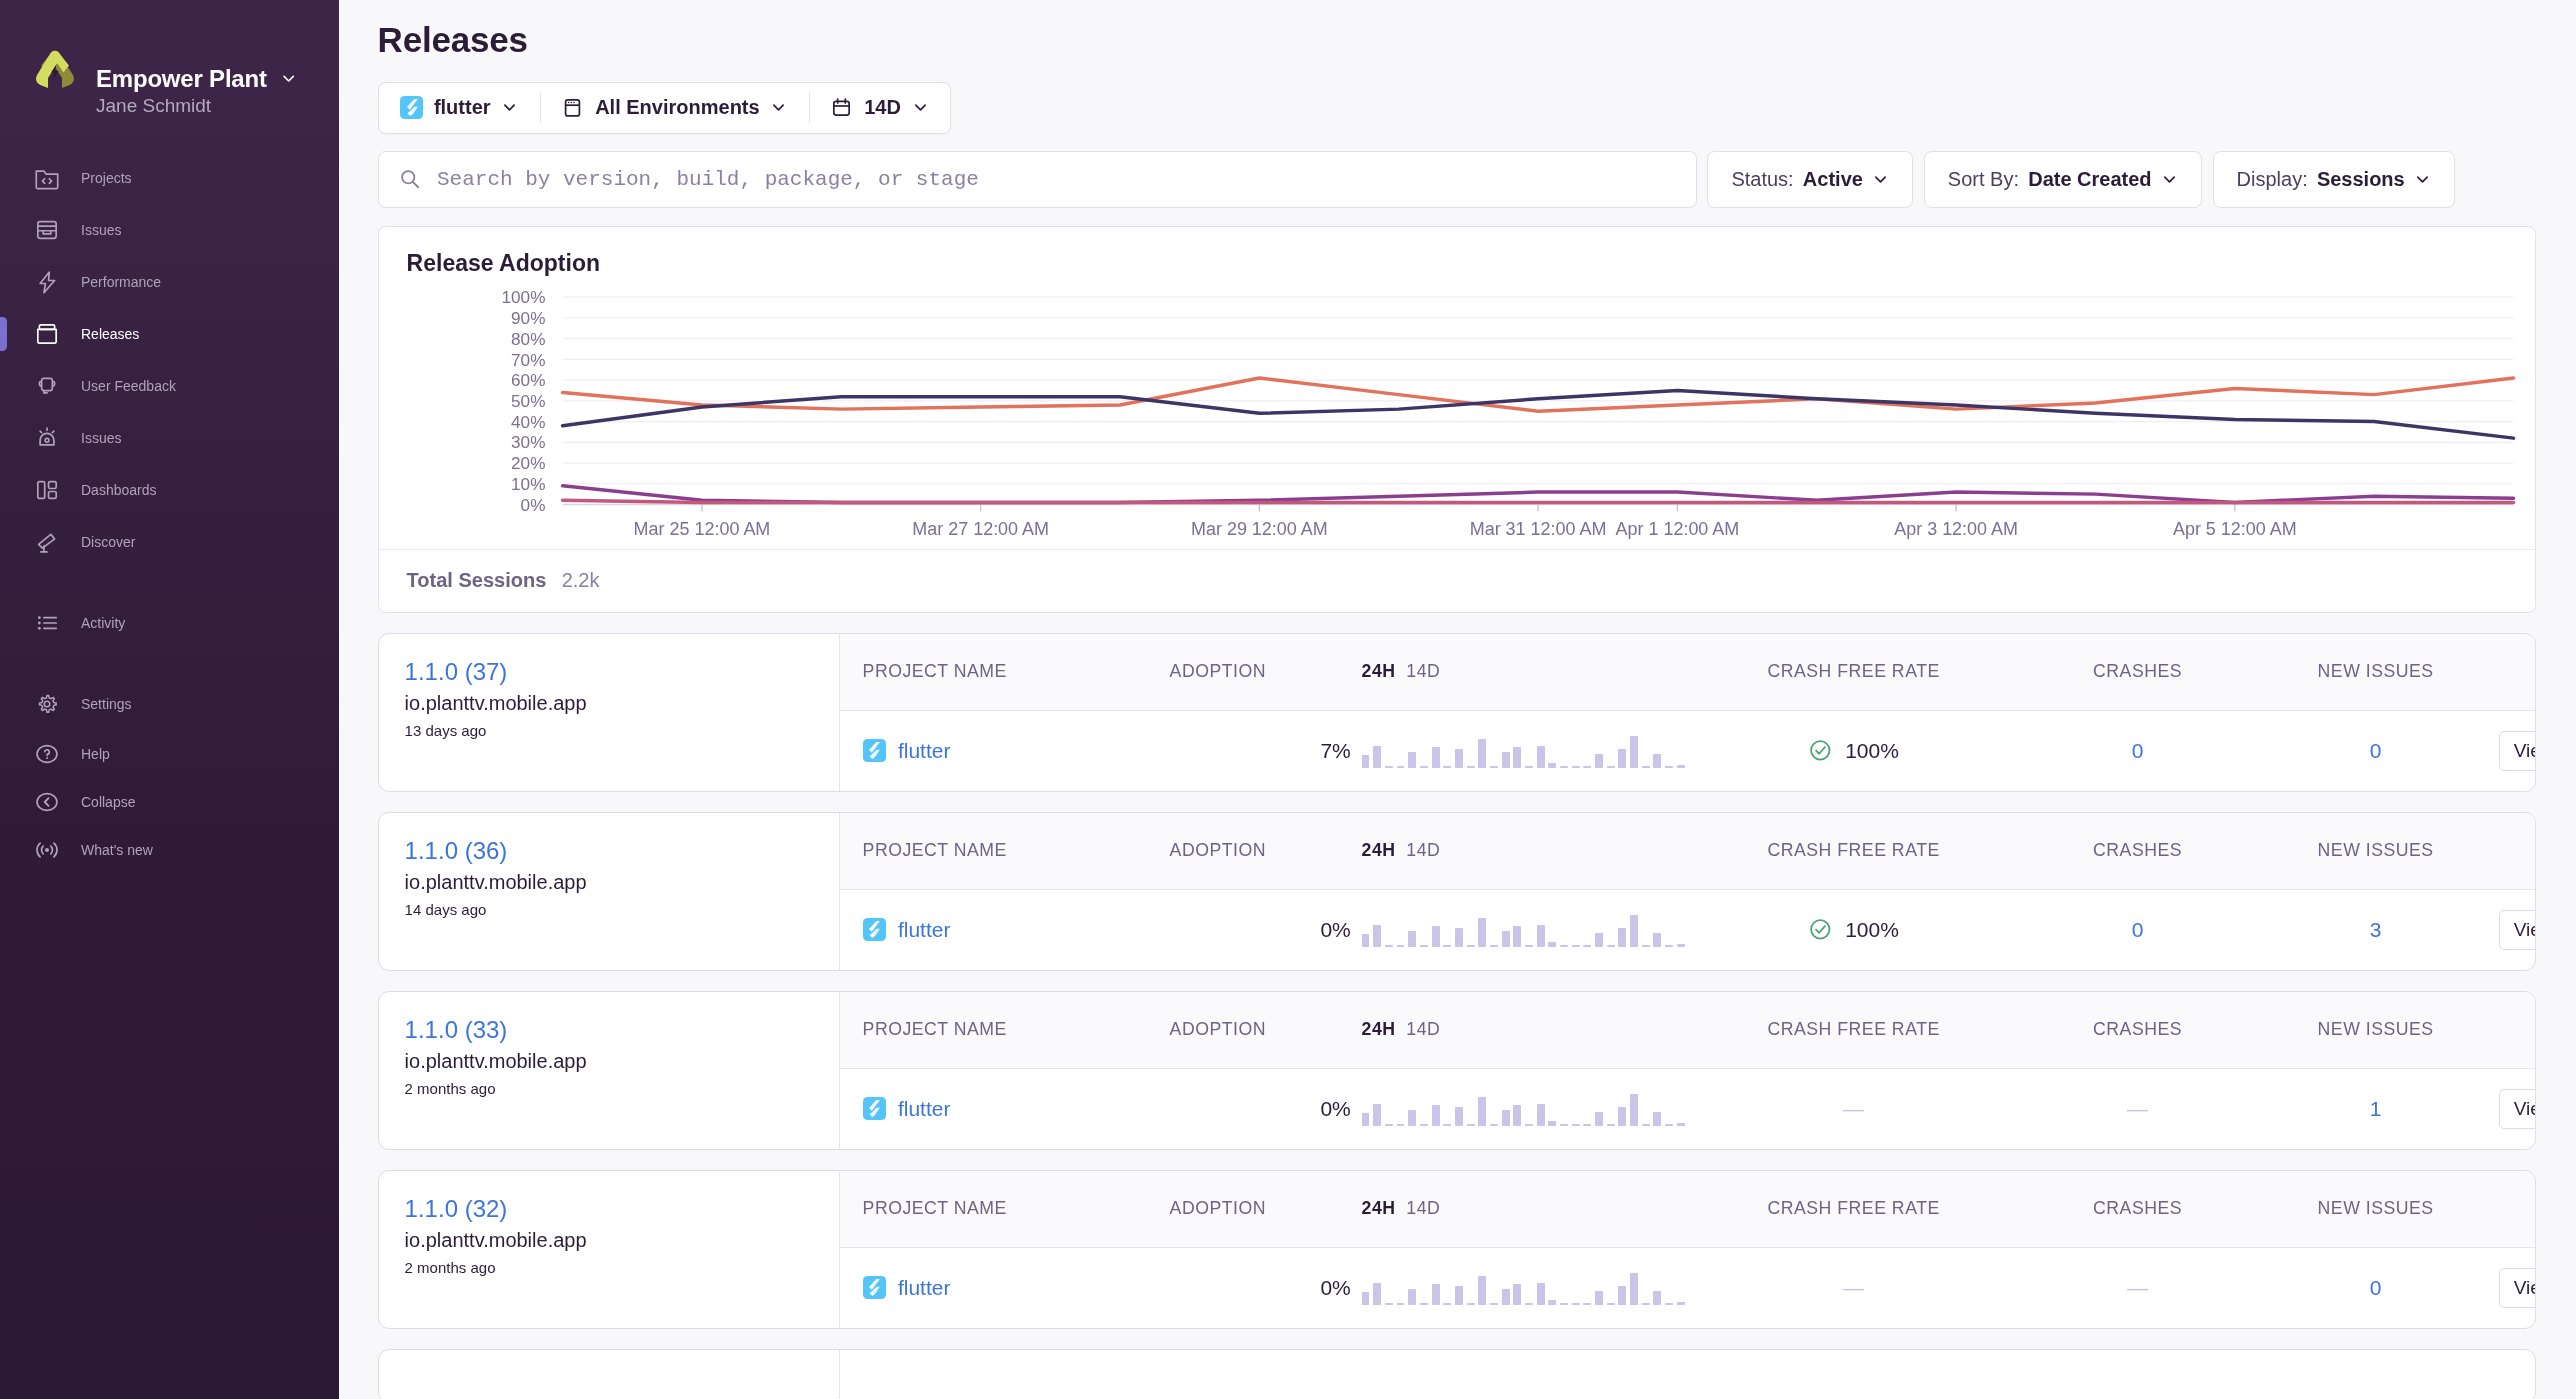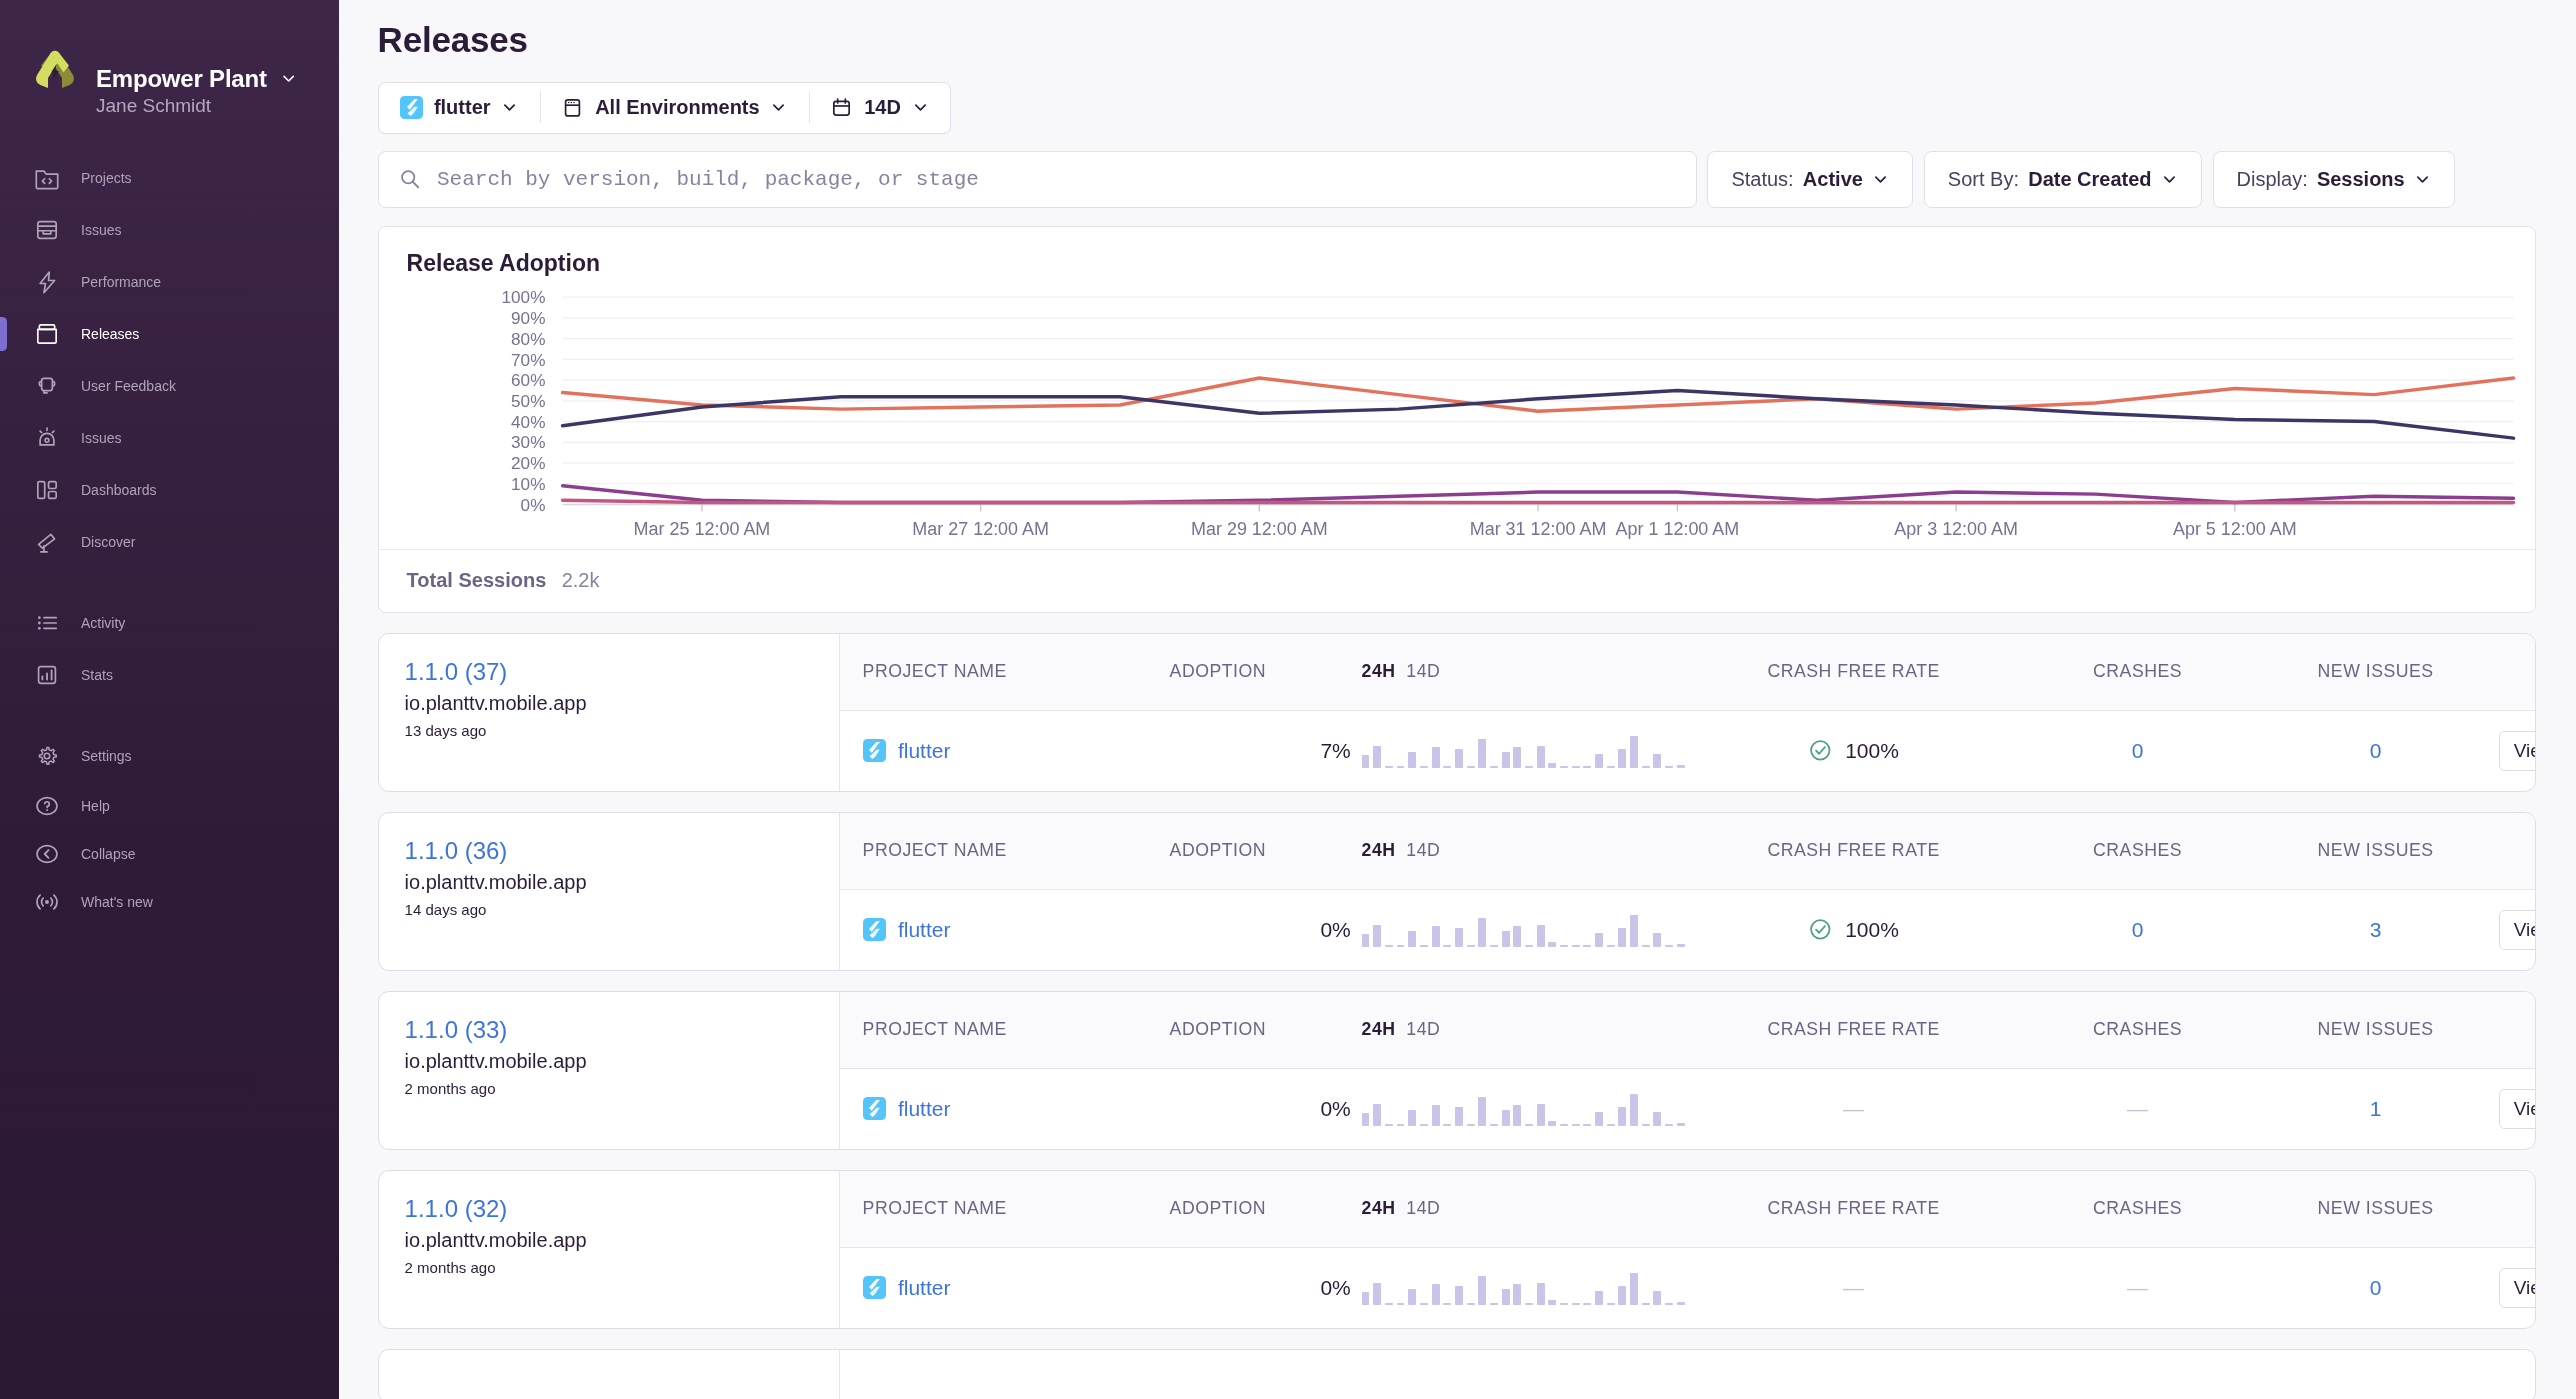--- a/index.html
+++ b/index.html
@@ -297,29 +297,20 @@
         <div class="nav-item">
           <span class="ico">
             <svg viewBox="0 0 34 34">
                 <circle cx="7" cy="10" r="1.8" fill="#b0a2ba"></circle>
                 <circle cx="7" cy="17" r="1.8" fill="#b0a2ba"></circle>
                 <circle cx="7" cy="24" r="1.8" fill="#b0a2ba"></circle>
                 <path d="M13 10 h16 M13 17 h16 M13 24 h16" stroke="#b0a2ba" stroke-width="2.2" stroke-linecap="round"></path>
               </svg>
           </span>
           <span>Activity</span>
-        </div>
-        <div class="nav-item">
-          <span class="ico">
-            <svg viewBox="0 0 34 34">
-                <rect x="6" y="6" width="22" height="22" rx="3" fill="none" stroke="#b0a2ba" stroke-width="2.2"></rect>
-                <path d="M11 23 v-4 M17 23 v-8 M23 23 v-12" stroke="#b0a2ba" stroke-width="2.4" stroke-linecap="round"></path>
-              </svg>
-          </span>
-          <span>Stats</span>
         </div>
       </div>
 
       <div class="nav-gap"></div>
 
       <div class="nav-group">
         <div class="nav-item">
           <span class="ico">
             <svg viewBox="0 0 34 34">
                 <path d="M17 6 l2.2 0 .7 3.1 2.4 1 2.7-1.7 1.6 1.6 -1.7 2.7 1 2.4 3.1 .7 0 2.2 -3.1 .7 -1 2.4 1.7 2.7 -1.6 1.6 -2.7-1.7 -2.4 1 -.7 3.1 -2.2 0 -.7-3.1 -2.4-1 -2.7 1.7 -1.6-1.6 1.7-2.7 -1-2.4 -3.1-.7 0-2.2 3.1-.7 1-2.4 -1.7-2.7 1.6-1.6 2.7 1.7 2.4-1 Z" fill="none" stroke="#b0a2ba" stroke-width="2"></path>

